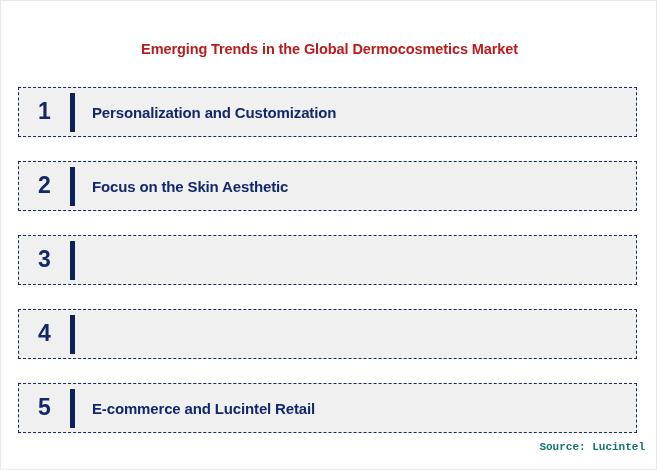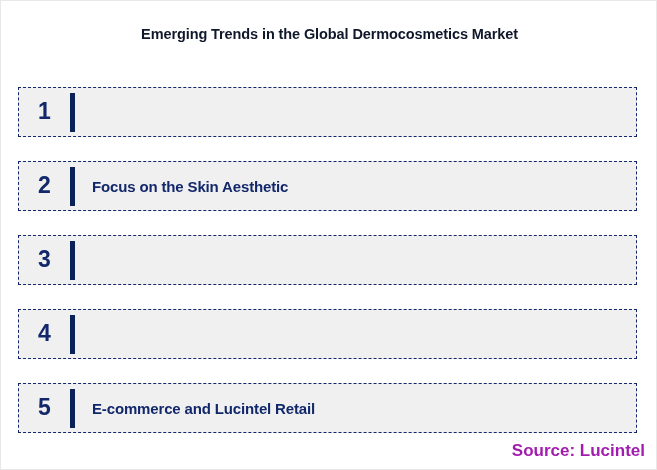--- a/index.html
+++ b/index.html
@@ -17,26 +17,26 @@
     position: relative;
     width: 657px;
     height: 470px;
     box-sizing: border-box;
     border: 1px solid #e8e8e8;
     background: #ffffff;
   }
   #chart-title {
     position: absolute;
     left: 0;
-    top: 25px;
+    top: 40px;
     width: 657px;
     text-align: center;
     font-size: 14.5px;
     font-weight: bold;
-    color: #0f172a;
+    color: #b91c1c;
     letter-spacing: -0.1px;
     white-space: nowrap;
   }
   #trend-list {
     position: absolute;
     left: 17px;
     top: 86px;
     width: 619px;
   }
   .trend-row {
@@ -73,38 +73,40 @@
     font-size: 15px;
     font-weight: bold;
     color: #12286b;
     letter-spacing: -0.15px;
     white-space: nowrap;
   }
   #source-note {
     position: absolute;
     right: 11px;
     top: 440px;
-    font-size: 17px;
+    font-size: 11px;
     font-weight: bold;
-    color: #a21caf;
+    color: #0f766e;
     white-space: nowrap;
+    font-family: Liberation Mono, monospace;
   }
 </style>
 </head>
 <body>
 
 <div id="infographic">
 
   <div id="chart-title">Emerging Trends in the Global Dermocosmetics Market</div>
 
   <div id="trend-list">
 
     <div class="trend-row">
       <div class="trend-number">1</div>
       <div class="trend-divider"></div>
+      <div class="trend-label">Personalization and Customization</div>
     </div>
 
     <div class="trend-row">
       <div class="trend-number">2</div>
       <div class="trend-divider"></div>
       <div class="trend-label">Focus on the Skin Aesthetic</div>
     </div>
 
     <div class="trend-row">
       <div class="trend-number">3</div>

